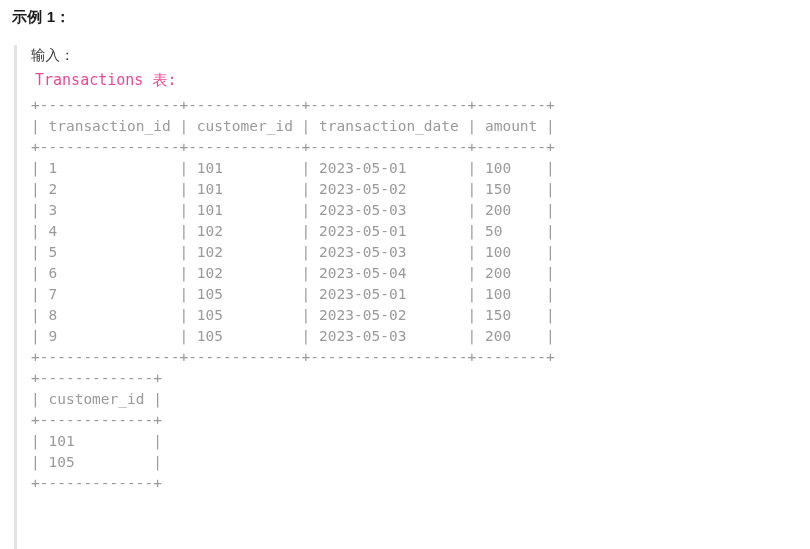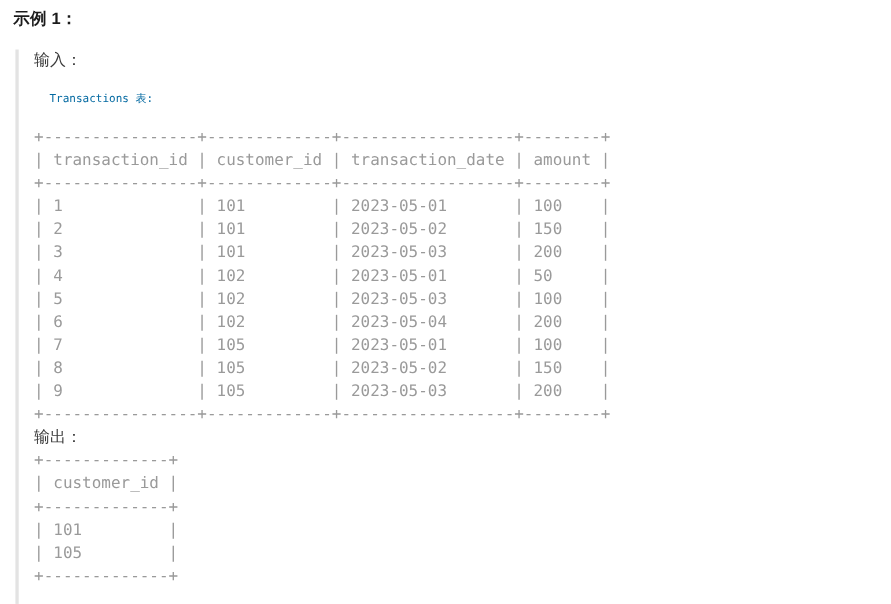--- a/index.html
+++ b/index.html
@@ -56,25 +56,25 @@
     font-family: Liberation Serif, serif;
     font-size: 14.5px;
     line-height: 21px;
     color: #3a3a3a;
     white-space: pre;
     margin: 0;
   }
 
   .mono {
     font-family: "DejaVu Sans Mono", "Liberation Mono", monospace;
-    font-size: 10px;
+    font-size: 15px;
     line-height: 21px;
-    color: #0369a1;
+    color: #ec4899;
     white-space: pre;
-    margin: 14px;
+    margin: 4px;
     letter-spacing: 0px;
   }
 
   .mono-block {
     font-family: "DejaVu Sans Mono", "Liberation Mono", monospace;
     font-size: 14.5px;
     line-height: 21px;
     color: #9a9a9a;
     white-space: pre;
     margin: 0;
@@ -112,21 +112,20 @@
 | 2              | 101         | 2023-05-02       | 150    |
 | 3              | 101         | 2023-05-03       | 200    |
 | 4              | 102         | 2023-05-01       | 50     |
 | 5              | 102         | 2023-05-03       | 100    |
 | 6              | 102         | 2023-05-04       | 200    |
 | 7              | 105         | 2023-05-01       | 100    |
 | 8              | 105         | 2023-05-02       | 150    |
 | 9              | 105         | 2023-05-03       | 200    |
 +----------------+-------------+------------------+--------+</pre>
 
-      <div class="label-cn">输出：</div>
 
       <pre class="mono-block">+-------------+
 | customer_id |
 +-------------+
 | 101         |
 | 105         |
 +-------------+</pre>
 
     </div>
   </div>

